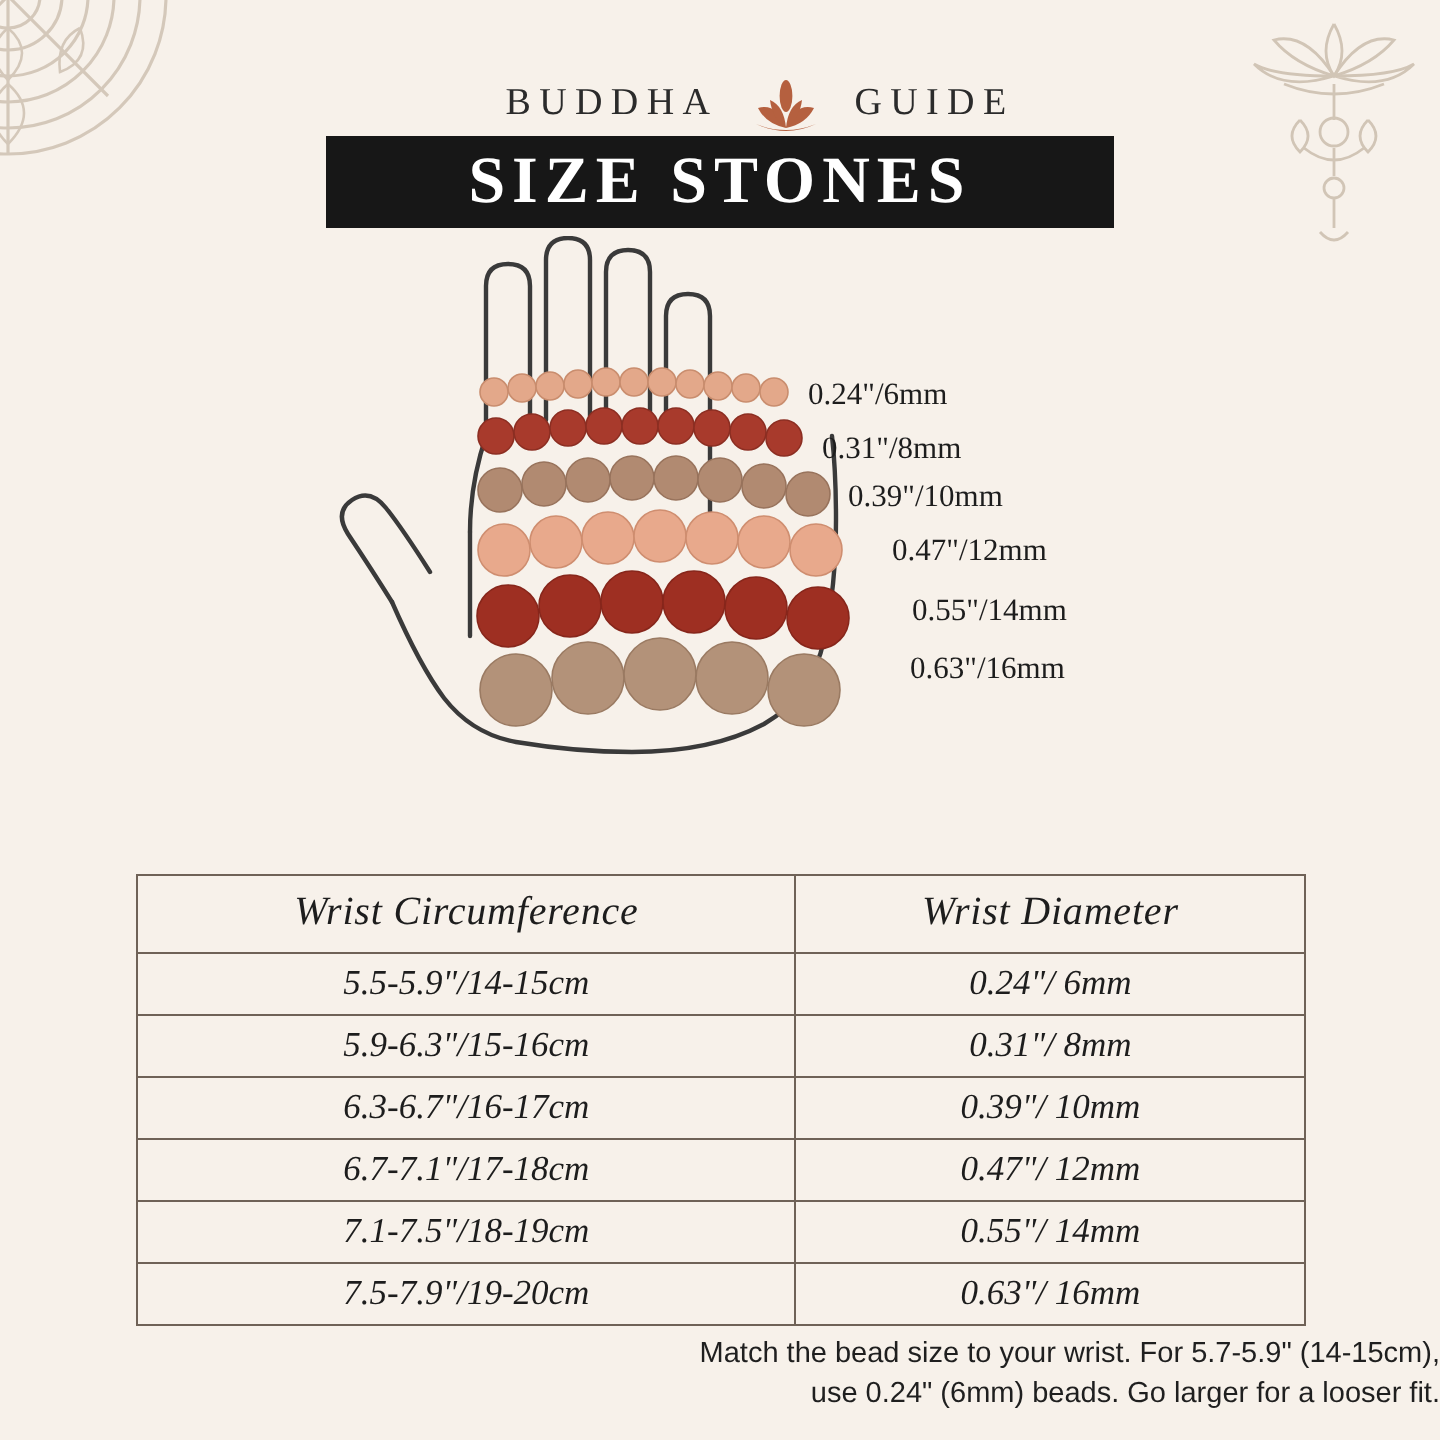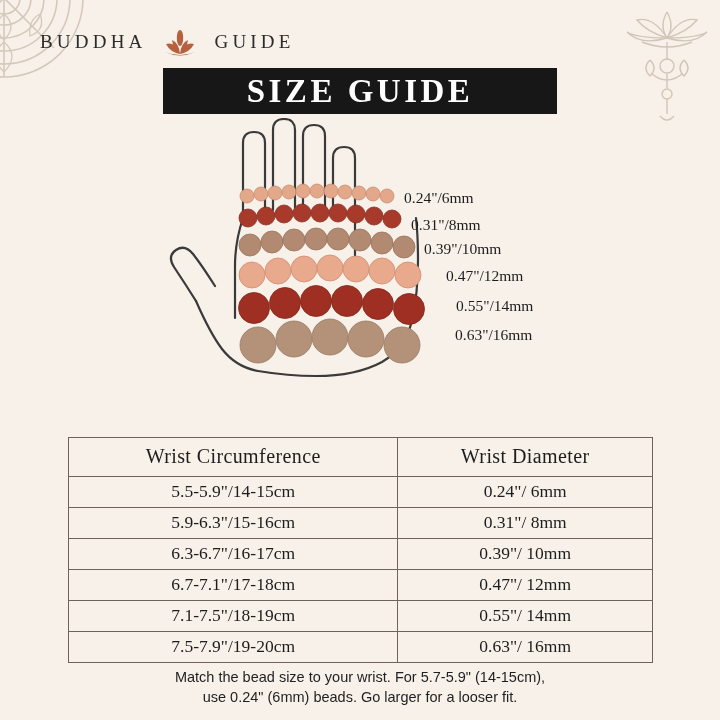--- a/index.html
+++ b/index.html
@@ -34,26 +34,26 @@
     right: 8px;
     top: 4px;
     width: 90px;
     height: 120px;
     opacity: 0.6;
   }
 
   
   .brand {
     position: absolute;
-    top: 22px;
+    top: 32px;
     left: 0;
     right: 0;
     display: flex;
     align-items: center;
-    justify-content: flex-start;
+    justify-content: center;
     gap: 14px;
     margin-left: 40px;
   }
   .brand-word {
     font-family: "Liberation Serif", serif;
     font-size: 19px;
     letter-spacing: 4.2px;
     color: #2b2b2b;
     font-weight: 400;
   }
@@ -115,41 +115,42 @@
     border-collapse: collapse;
     width: 585px;
     background: transparent;
   }
   table.size-table th,
   table.size-table td {
     border: 1px solid #6f6257;
     text-align: center;
     color: #1d1d1d;
     font-family: "Liberation Serif", serif;
+    font-style: italic;
   }
   table.size-table th {
     font-size: 20px;
     font-weight: normal;
     padding: 7px 0 8px 0;
     letter-spacing: 0.4px;
   }
   table.size-table td {
     font-size: 17.5px;
     padding: 4px 0 5px 0;
   }
   table.size-table th.col-a, table.size-table td.col-a { width: 330px; }
   table.size-table th.col-b, table.size-table td.col-b { width: 255px; }
 
   
   .footnote {
     position: absolute;
     left: 0;
     right: 0;
     top: 667px;
-    text-align: center;
+    text-align: right;
     font-family: "Liberation Sans", sans-serif;
     font-size: 14.5px;
     line-height: 20px;
     color: #1f1f1f;
   }
 </style>
 </head>
 <body>
 
 <div class="page">
@@ -217,21 +218,21 @@
           <path d="M20 32 q-7 -5 -8 -14 q7 3 8 14"></path>
           <path d="M20 32 q7 -5 8 -14 q-7 3 -8 14"></path>
           <path d="M5 30 q15 7 30 0 q-15 6 -30 0"></path>
         </g>
       </svg>
     </div>
     <div class="brand-word">GUIDE</div>
   </div>
 
   <div class="title-banner">
-    <span>SIZE GUIDE</span>
+    <span>SIZE STONES</span>
   </div>
 
   <div class="illustration">
     <svg viewBox="0 0 720 310" width="720" height="310" aria-hidden="true">
 
       <g fill="none" stroke="#3a3a3a" stroke-width="2.2" stroke-linecap="round" stroke-linejoin="round">
         <path d="M243 100 L243 25 q0 -11 11 -11 q11 0 11 11 L265 95"></path>
         <path d="M273 92 L273 12 q0 -11 11 -11 q11 0 11 11 L295 90"></path>
         <path d="M303 90 L303 18 q0 -11 11 -11 q11 0 11 11 L325 92"></path>
         <path d="M333 96 L333 40 q0 -11 11 -11 q11 0 11 11 L355 100"></path>

